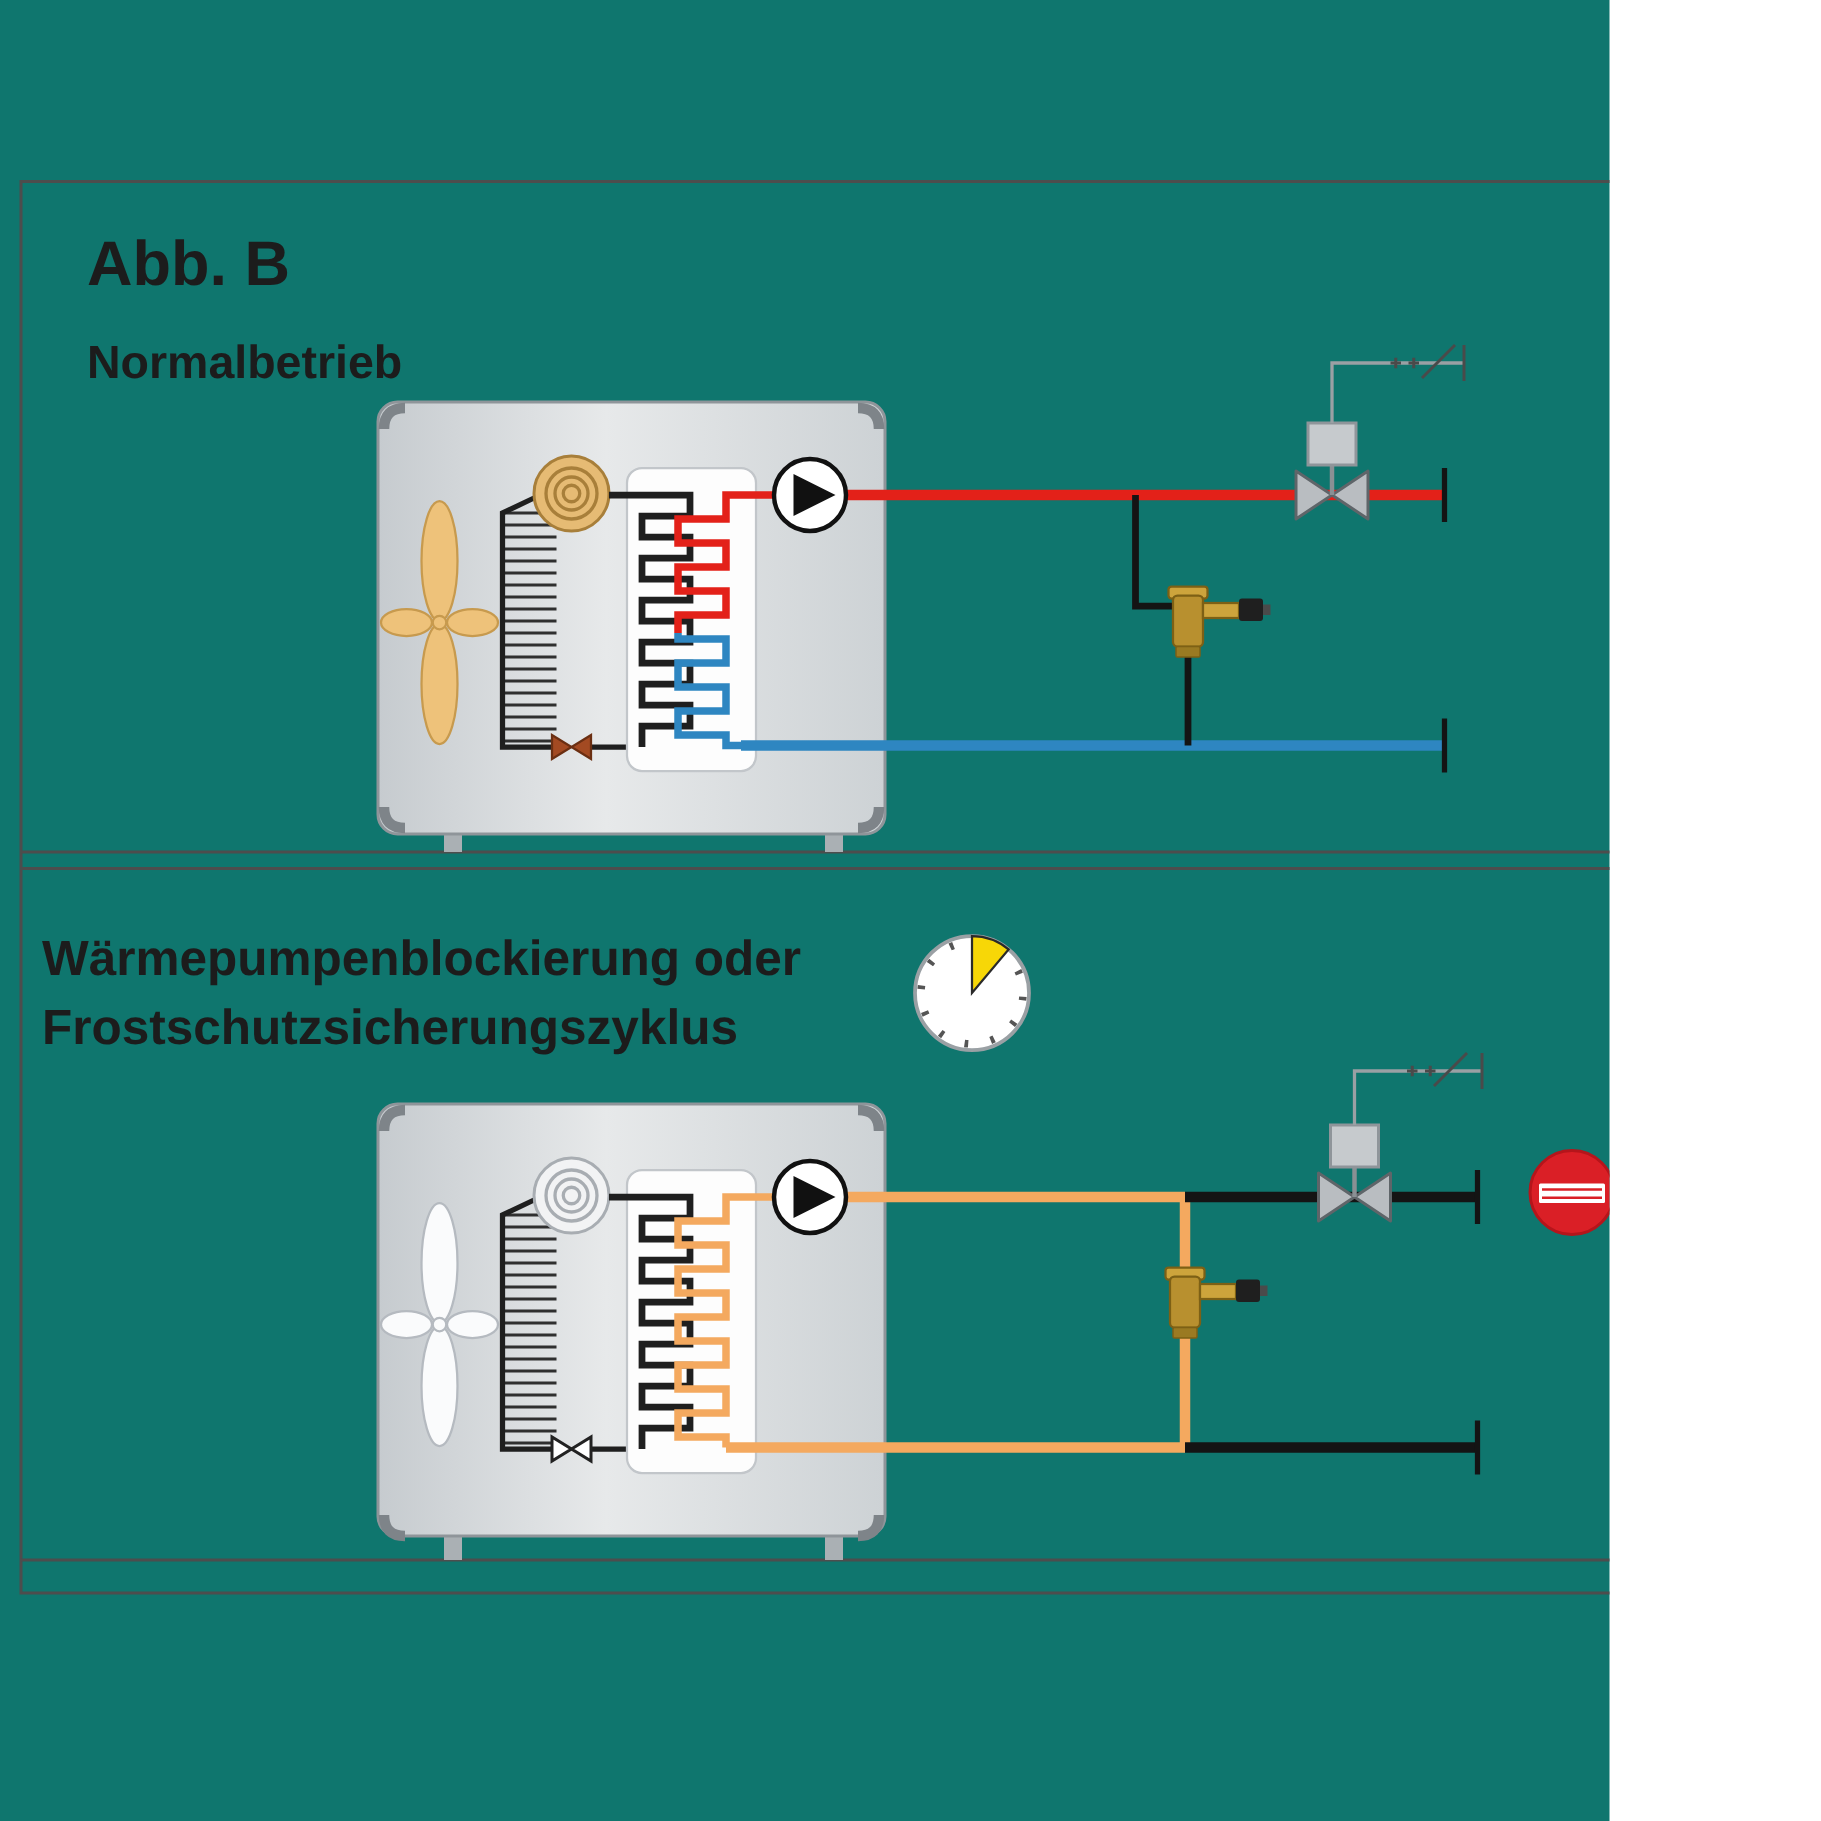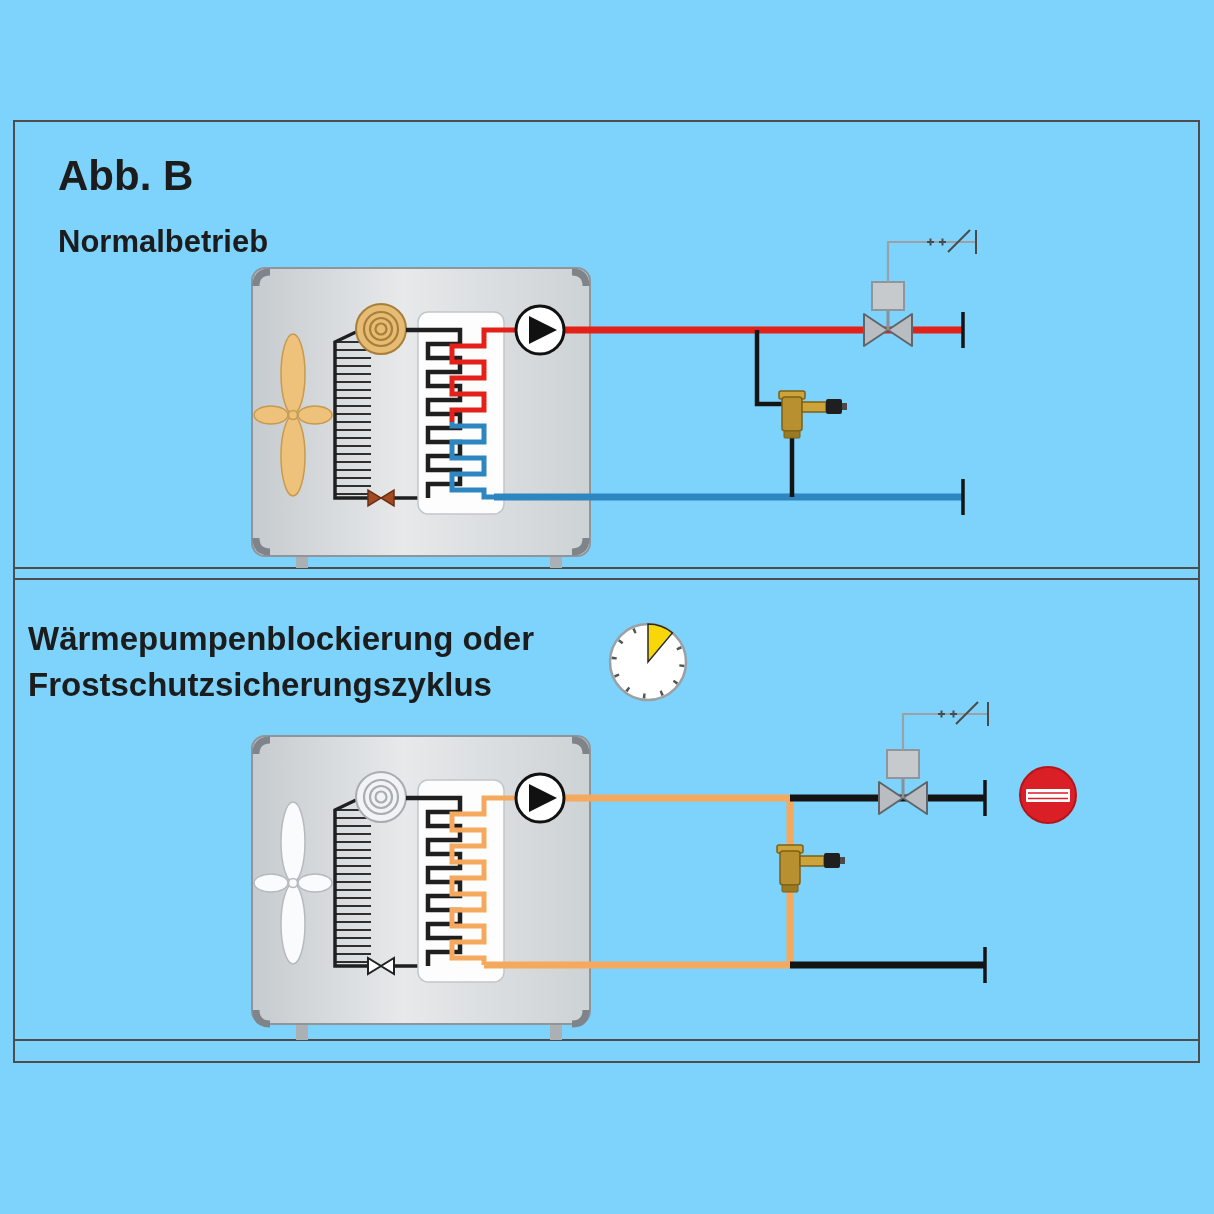--- a/index.html
+++ b/index.html
@@ -1,16 +1,16 @@
 <!DOCTYPE html>
 <html><head>
 <meta charset="utf-8">
 <style>
   html,body{margin:0;padding:0;background:#ffffff;}
-  .canvas{position:relative;width:1214px;height:1214px;background:#7dd3fc;overflow:hidden;}
+  .canvas{position:relative;width:1073px;height:1214px;background:#0f766e;overflow:hidden;}
   svg{position:absolute;left:0;top:0;}
   .h1{font-family:"Liberation Sans",sans-serif;font-weight:bold;font-size:42px;fill:#1c1c1c;}
   .h2{font-family:"Liberation Sans",sans-serif;font-weight:bold;font-size:31px;fill:#1c1c1c;}
   .h3{font-family:"Liberation Sans",sans-serif;font-weight:bold;font-size:33px;fill:#1c1c1c;}
 </style>
 </head>
 <body>
 
 <div class="canvas">
 <svg width="1214" height="1214" viewBox="0 0 1214 1214" xmlns="http://www.w3.org/2000/svg">

